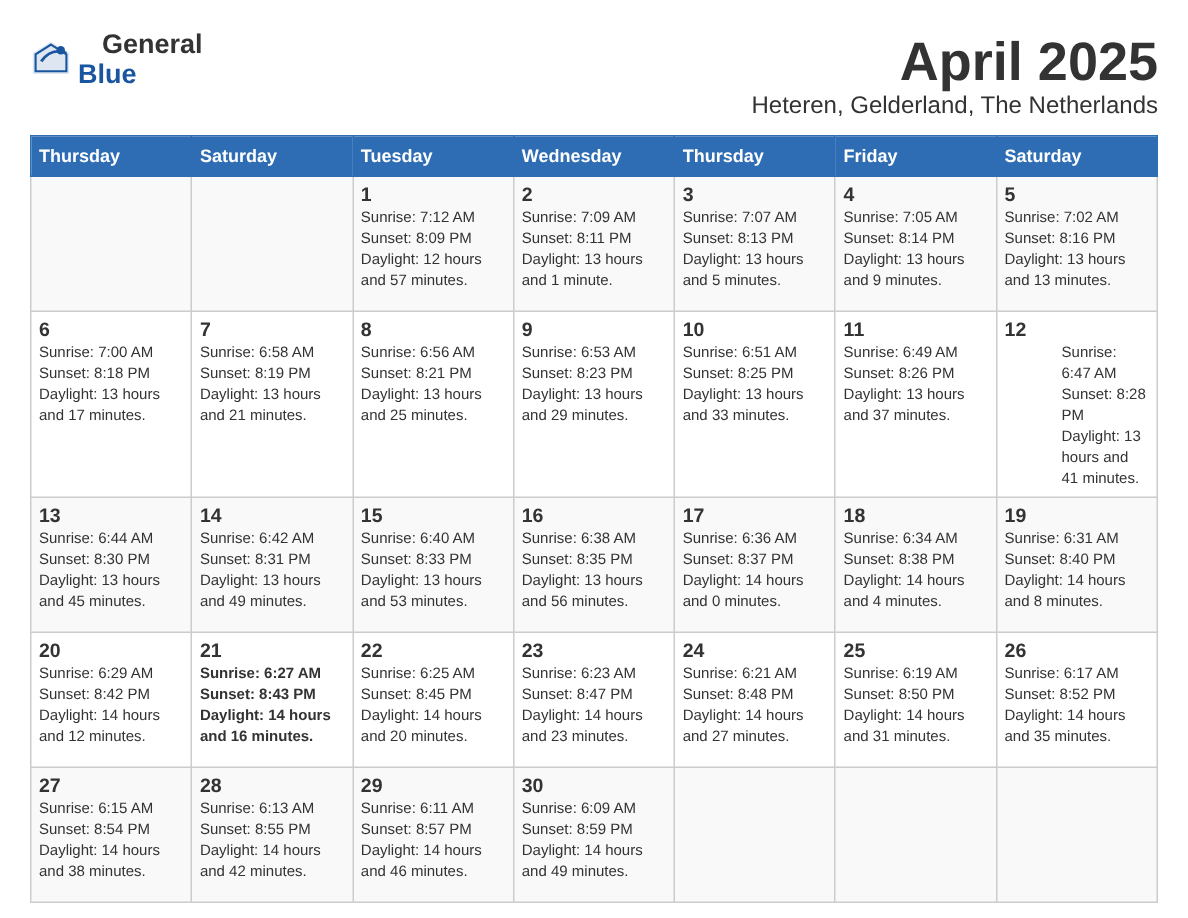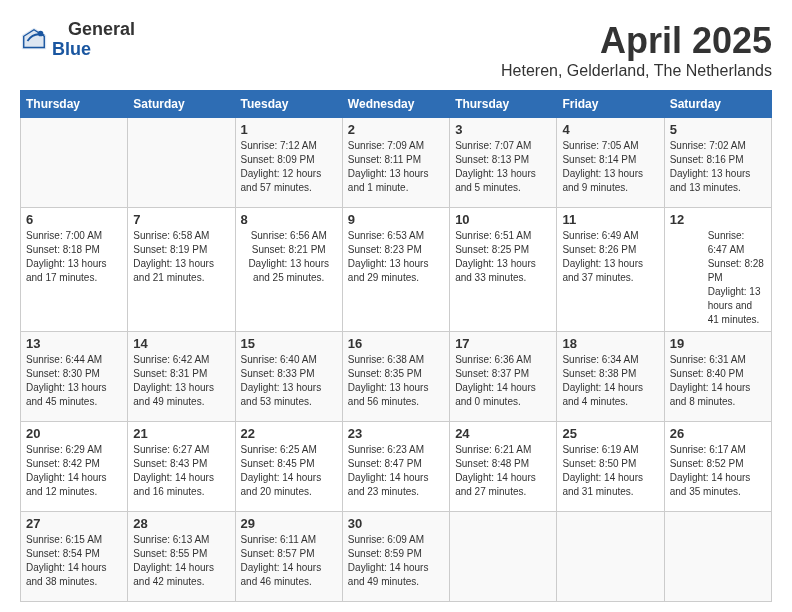--- a/index.html
+++ b/index.html
@@ -165,21 +165,21 @@
 Daylight: 13 hours and 17 minutes.</div>
         </td>
         <td>
           <span class="day-number">7</span>
           <div class="day-info" style="white-space: pre-line;">Sunrise: 6:58 AM
 Sunset: 8:19 PM
 Daylight: 13 hours and 21 minutes.</div>
         </td>
         <td>
           <span class="day-number">8</span>
-          <div class="day-info" style="white-space: pre-line; text-align: center;">Sunrise: 6:56 AM
+          <div class="day-info" style="white-space: pre-line;">Sunrise: 6:56 AM
 Sunset: 8:21 PM
 Daylight: 13 hours and 25 minutes.</div>
         </td>
         <td>
           <span class="day-number">9</span>
           <div class="day-info" style="white-space: pre-line;">Sunrise: 6:53 AM
 Sunset: 8:23 PM
 Daylight: 13 hours and 29 minutes.</div>
         </td>
         <td>
@@ -247,21 +247,21 @@
       </tr>
       <tr>
         <td>
           <span class="day-number">20</span>
           <div class="day-info" style="white-space: pre-line;">Sunrise: 6:29 AM
 Sunset: 8:42 PM
 Daylight: 14 hours and 12 minutes.</div>
         </td>
         <td>
           <span class="day-number">21</span>
-          <div class="day-info" style="white-space: pre-line;">Sunrise: 6:27 AM
+          <div class="day-info" style="white-space: pre-line; font-weight: bold;">Sunrise: 6:27 AM
 Sunset: 8:43 PM
 Daylight: 14 hours and 16 minutes.</div>
         </td>
         <td>
           <span class="day-number">22</span>
           <div class="day-info" style="white-space: pre-line;">Sunrise: 6:25 AM
 Sunset: 8:45 PM
 Daylight: 14 hours and 20 minutes.</div>
         </td>
         <td>

